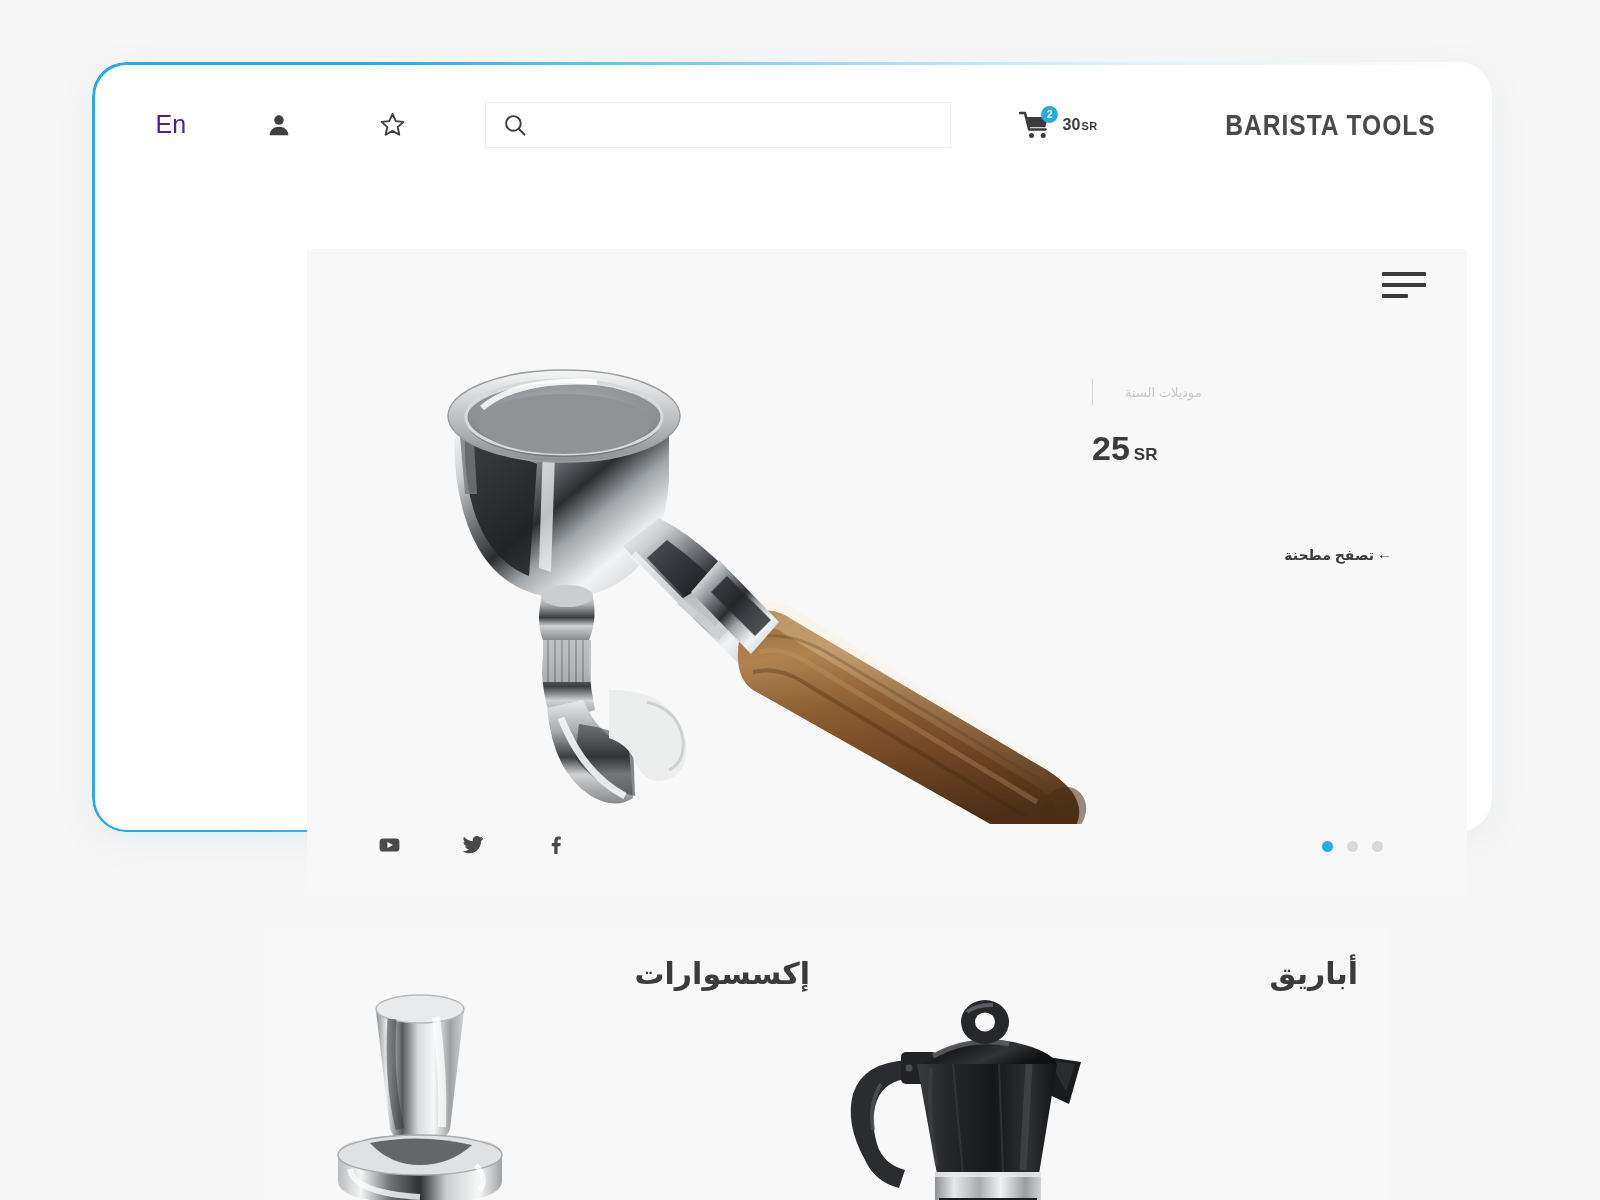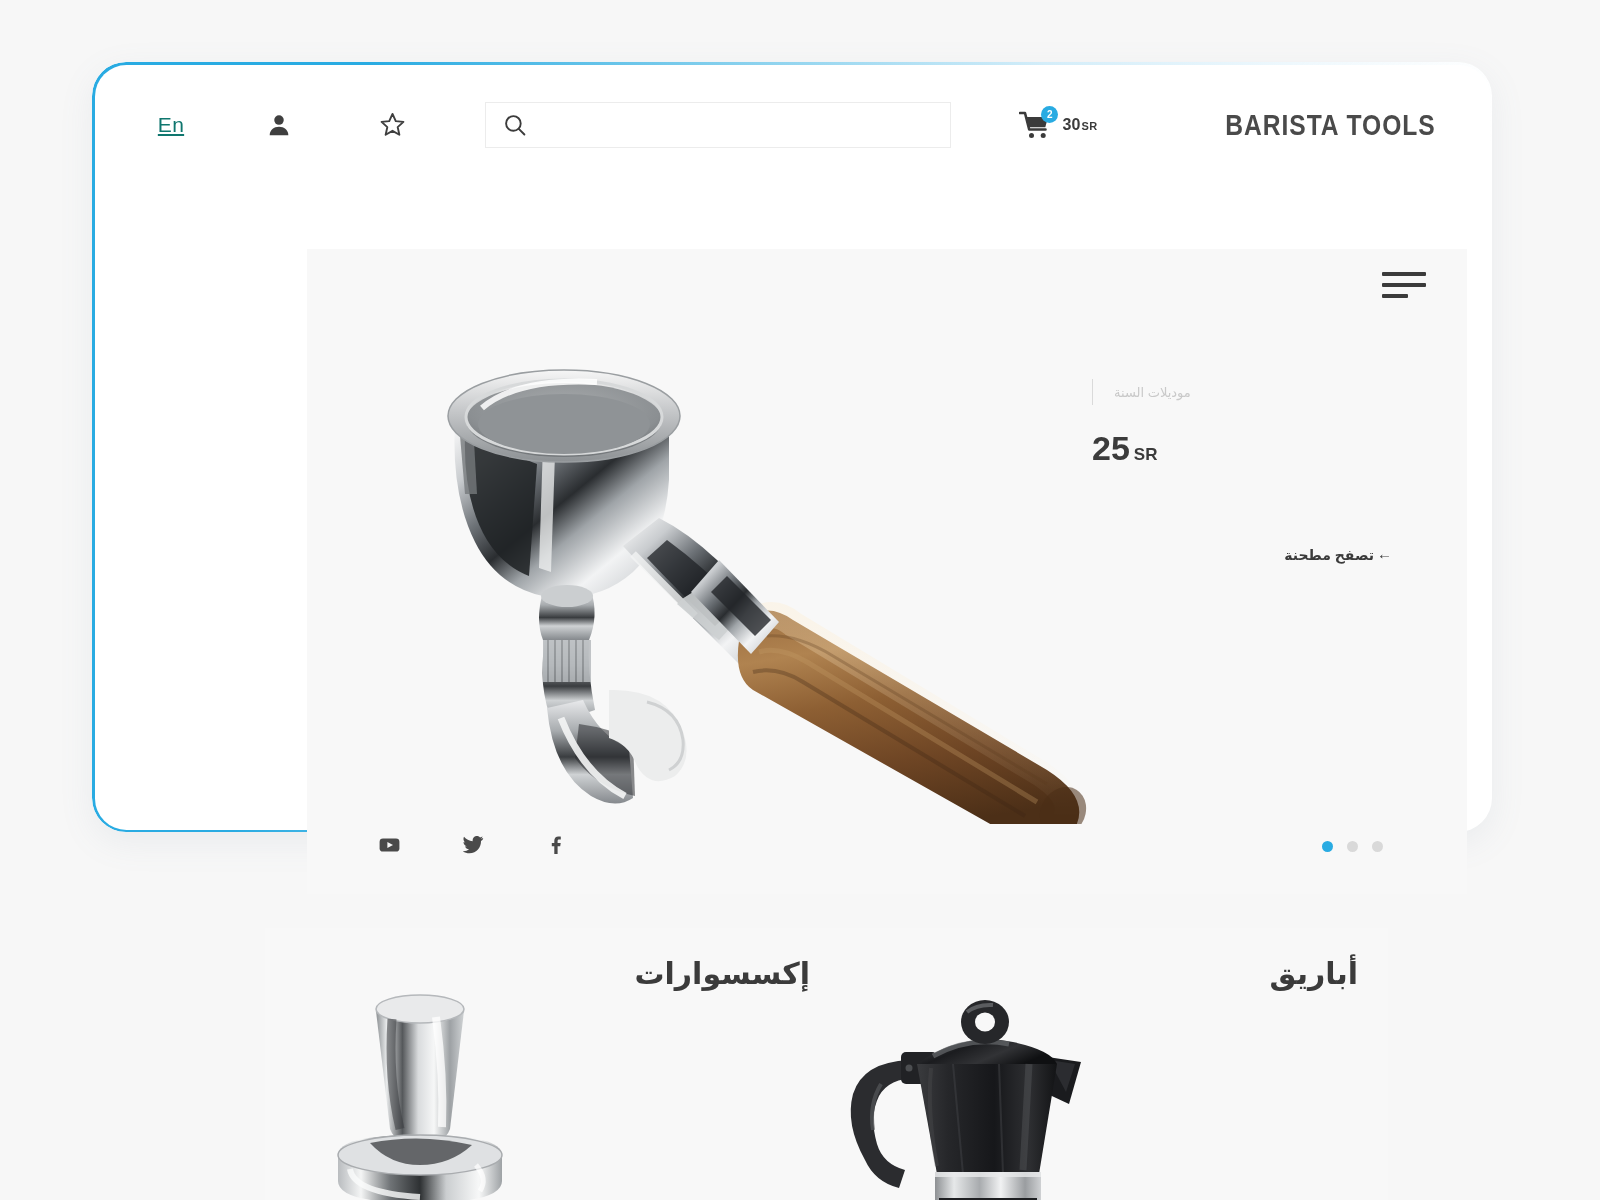--- a/index.html
+++ b/index.html
@@ -124,26 +124,25 @@
   }
 
   .top-icon-btn {
     width: 46px; height: 46px;
     display: flex; align-items: center; justify-content: center;
     color: #3f3f3f;
   }
   #fav-btn { margin-right: 0; }
   #account-btn { margin-right: 68px; }
   #lang-btn {
-    font-size: 21px;
-    color: #0f766e;
+    font-size: 25px;
+    color: #4c1d95;
     margin-right: 62px;
     direction: ltr;
     letter-spacing: .3px;
-    text-decoration: underline;
   }
   .spacer { flex: 1; }
 
   
   #hero {
     position: absolute;
     left: 215px;
     top: 187px;
     width: 1160px;
     height: 645px;
@@ -176,21 +175,21 @@
     right: 75px;
     top: 130px;
     width: 300px;
     text-align: left;
   }
 
   .eyebrow {
     display: flex;
     align-items: center;
     justify-content: flex-end;
-    gap: 21px;
+    gap: 32px;
     color: #c9c9c9;
     font-size: 13px;
     letter-spacing: .4px;
   }
   .eyebrow .bar {
     width: 1px; height: 26px;
     background: #dadada;
     order: 2;
   }
   .eyebrow .txt { order: 1; }

